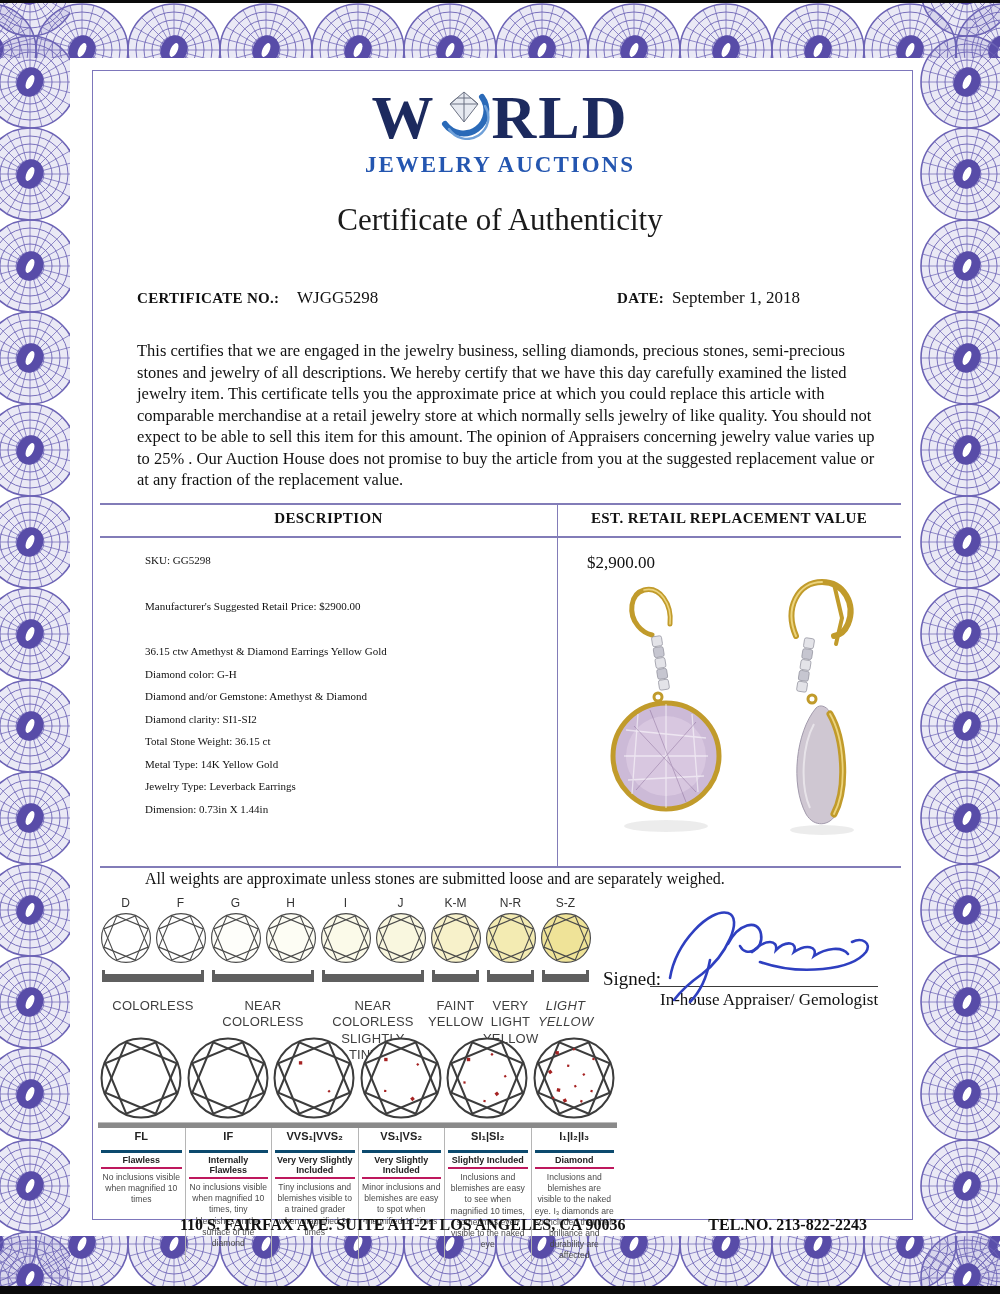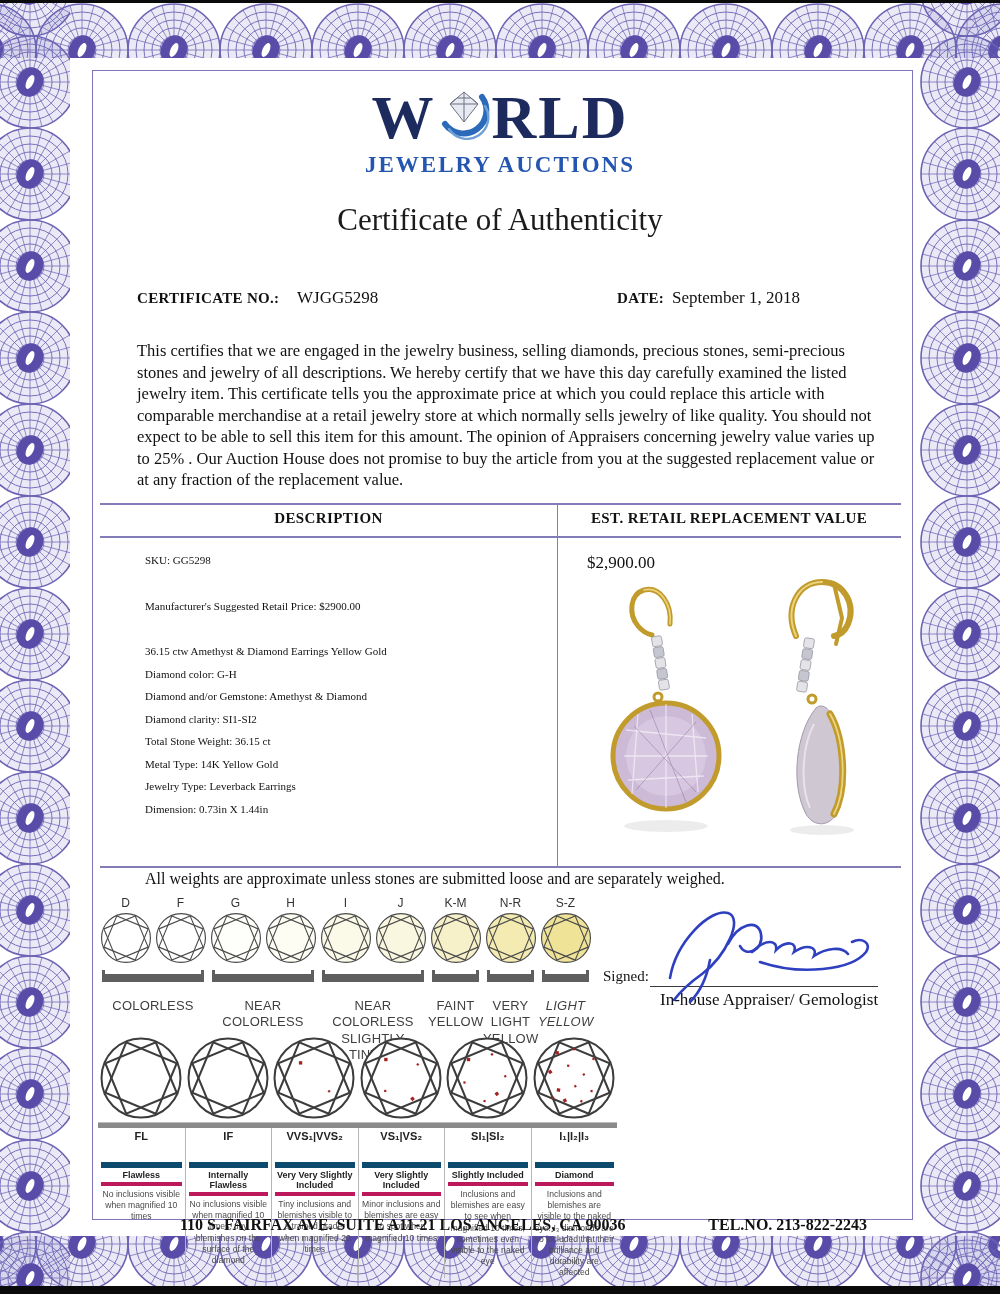--- a/index.html
+++ b/index.html
@@ -41,36 +41,36 @@
   
   #color-chart{left:98px;top:896px;width:497px;z-index:3;font-family:"Liberation Sans", sans-serif;}
   .crow{display:flex;}
   .ccell{width:55px;text-align:center;}
   .cgrade{font-size:12px;color:#333;height:16px;}
   .cbar{height:8px;background:#5f5f5f;position:relative;margin:6px 4px 0 4px;}
   .cbar::before,.cbar::after{content:"";position:absolute;top:-4px;width:3px;height:4px;background:#5f5f5f;}
   .cbar::before{left:0;} .cbar::after{right:0;}
   .clabel{font-size:13px;color:#3f3f3f;text-align:center;margin-top:16px;letter-spacing:.2px;line-height:1.25;}
   
-  #signed-label{left:603px;top:968px;font-size:15px;z-index:3;}
+  #signed-label{left:603px;top:968px;font-size:19px;z-index:3;}
   #sig-line{left:650px;top:986px;width:228px;height:1px;background:#3a3a3a;z-index:3;}
   #signer-title{left:660px;top:990px;font-size:17px;z-index:4;}
   #signature-svg{left:640px;top:898px;z-index:5;}
   
   #clarity-chart{left:98px;top:1036px;width:519px;z-index:3;font-family:"Liberation Sans", sans-serif;}
   .clar-stones{display:flex;}
   .clar-stone{width:86.5px;display:flex;justify-content:center;}
   #gray-rule{height:5px;background:#8a8a8a;border-top:1px solid #bdbdbd;margin-top:2px;}
   .clar-labels{display:flex;align-items:stretch;}
   .clar-col{width:86.5px;box-sizing:border-box;padding:0 3px;}
   .clar-col + .clar-col{border-left:1px solid #b5b5b5;}
-  .clar-grade{font-weight:bold;font-size:11px;text-align:center;color:#222;padding:2px 0 20px 0;
-              border-bottom:6px solid #0c4a6e;}
+  .clar-grade{font-weight:bold;font-size:11px;text-align:center;color:#222;padding:2px 0 8px 0;
+              border-bottom:3px solid #0c4a6e;}
   .clar-name{font-weight:bold;font-size:9px;text-align:center;color:#222;padding:2px 0;
-             border-bottom:4px solid #be185d;}
+             border-bottom:2px solid #be185d;}
   .clar-desc{font-size:8.6px;color:#4a4a4a;text-align:center;line-height:1.3;padding-top:3px;}
   
   #footer{left:70px;top:1216px;width:842px;display:flex;z-index:3;font-size:16px;font-weight:bold;}
   #footer-address{margin-left:110px;}
   #footer-tel{margin-left:auto;margin-right:45px;}
 </style>
 </head>
 <body>
 
 <div id="page">

